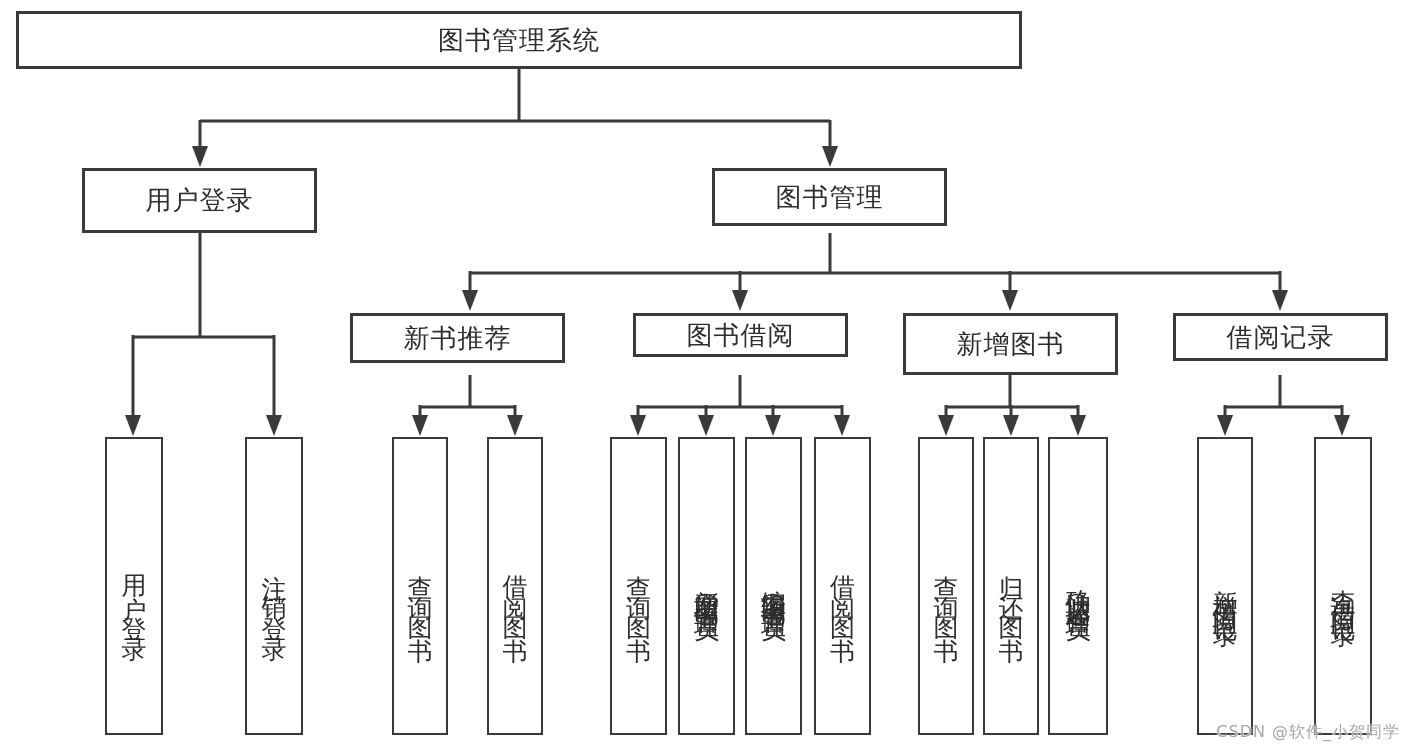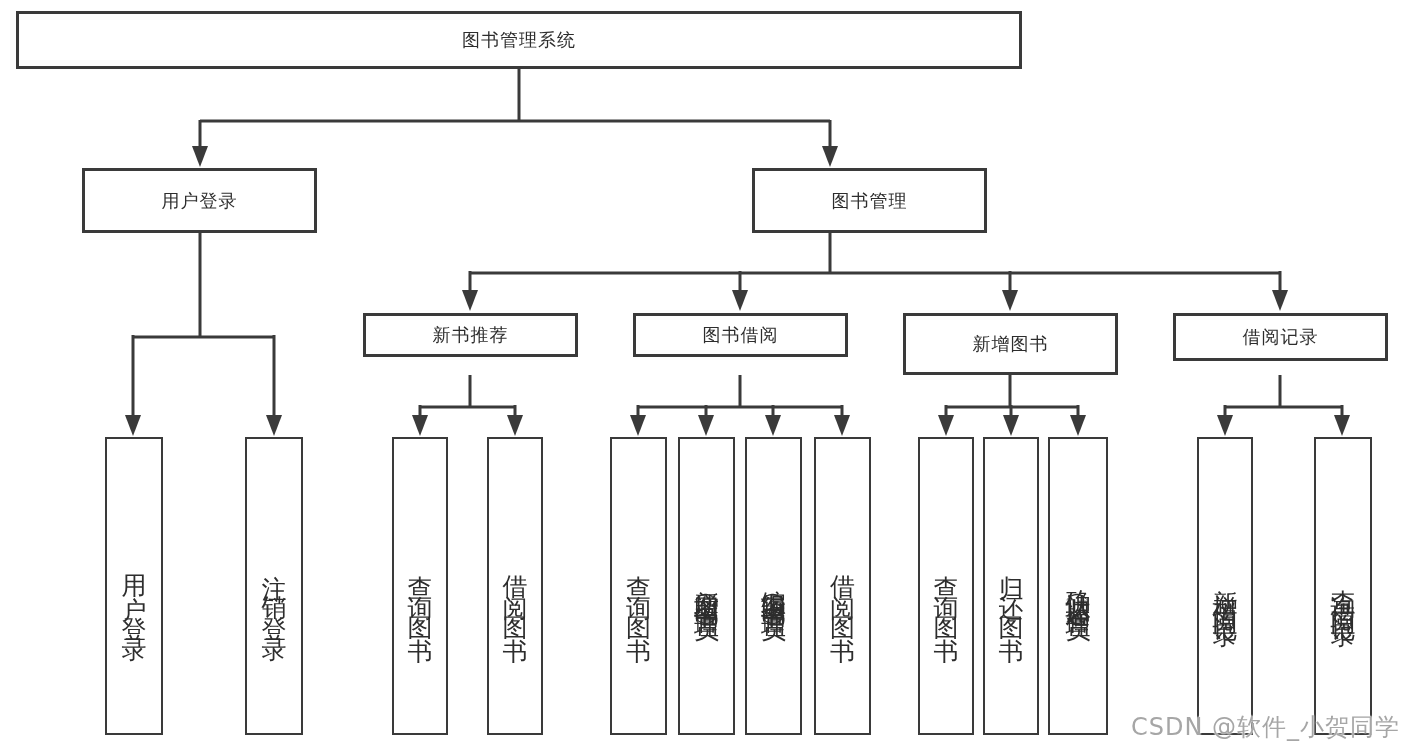--- a/index.html
+++ b/index.html
@@ -14,40 +14,40 @@
   .node{
     position:absolute;
     background:#ffffff;
     border:3px solid #3a3a3a;
     box-sizing:border-box;
     display:flex;align-items:center;justify-content:center;
     color:#2d2d2d;
     z-index:2;
   }
   .hnode span{
-    font-size:18px;
+    font-size:26px;
     letter-spacing:1px;
     white-space:nowrap;
     color:#2d2d2d;
   }
   .leaf{border-width:2.5px;}
   .leaf span{
     writing-mode:vertical-rl;
     text-orientation:mixed;
     font-size:25px;
     line-height:1;
     color:#2d2d2d;
   }
   .ls-wide span{letter-spacing:21px;margin-bottom:-21px;}
   .ls-mid span{letter-spacing:7px;margin-bottom:-7px;}
   .ls-tight span{letter-spacing:4px;margin-bottom:-4px;}
   .watermark{
     position:absolute;
     right:5px;bottom:4px;
-    font-size:24px;
+    font-size:16px;
     color:#a6a6a6;
     letter-spacing:1px;
     text-shadow:0 0 2px #ffffff,0 0 2px #ffffff;
     z-index:5;
     white-space:nowrap;
   }
 </style>
 </head>
 <body>
 
@@ -85,25 +85,25 @@
     </g>
   </svg>
 
   <div class="node hnode" style="left:16px;top:11px;width:1006px;height:58px">
     <span>图书管理系统</span>
   </div>
 
   <div class="node hnode" style="left:82px;top:168px;width:235px;height:65px">
     <span>用户登录</span>
   </div>
-  <div class="node hnode" style="left:752px;top:168px;width:235px;height:65px">
+  <div class="node hnode" style="left:712px;top:168px;width:235px;height:58px">
     <span>图书管理</span>
   </div>
 
-  <div class="node hnode" style="left:363px;top:313px;width:215px;height:44px">
+  <div class="node hnode" style="left:350px;top:313px;width:215px;height:50px">
     <span>新书推荐</span>
   </div>
   <div class="node hnode" style="left:633px;top:313px;width:215px;height:44px">
     <span>图书借阅</span>
   </div>
   <div class="node hnode" style="left:903px;top:313px;width:215px;height:62px">
     <span>新增图书</span>
   </div>
   <div class="node hnode" style="left:1173px;top:313px;width:215px;height:48px">
     <span>借阅记录</span>

